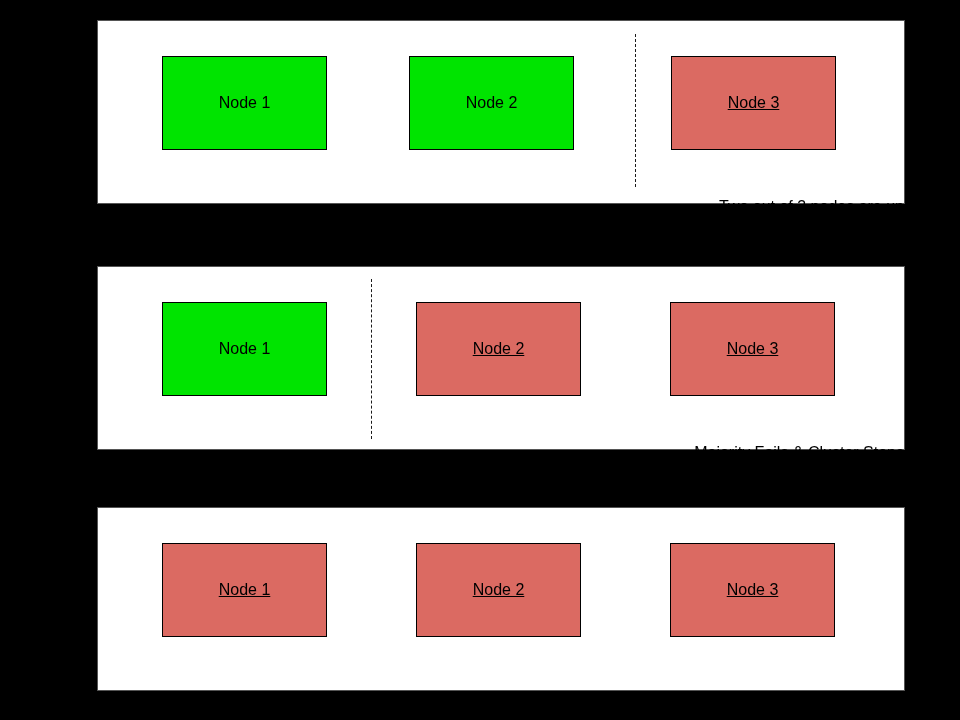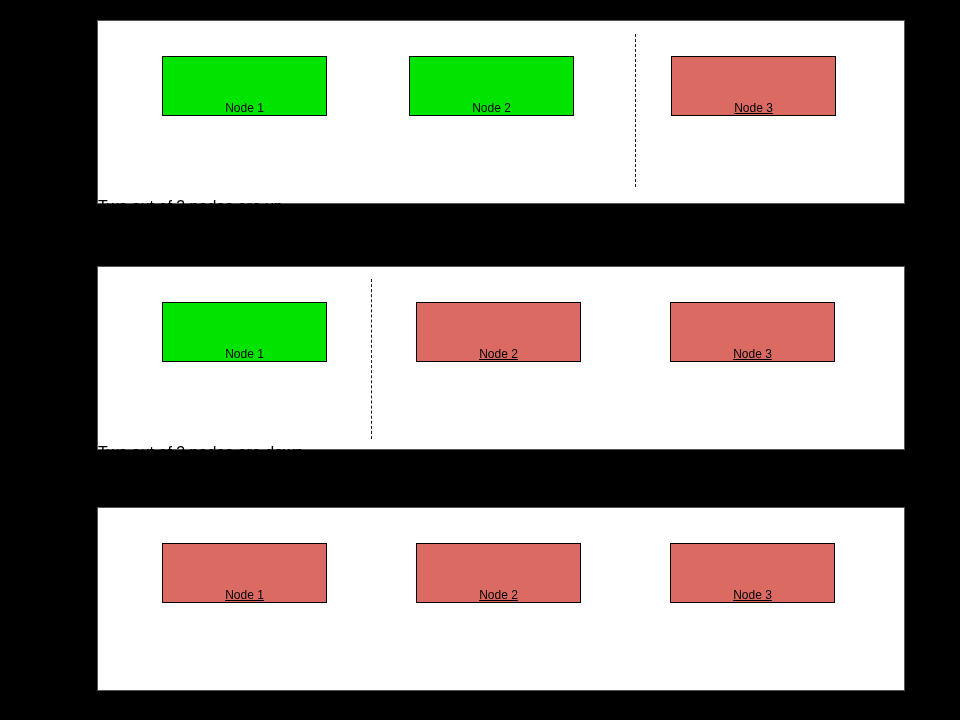--- a/index.html
+++ b/index.html
@@ -28,27 +28,27 @@
     box-sizing: border-box;
   }
   .panel-1 { top: 20px; }
   .panel-2 { top: 266px; }
   .panel-3 { top: 507px; }
 
   .node {
     position: absolute;
     top: 35px;
     width: 165px;
-    height: 60px;
+    height: 94px;
     border: 1px solid var(--node-border, #000000);
     box-sizing: border-box;
     display: flex;
-    align-items: flex-end;
+    align-items: center;
     justify-content: center;
-    font-size: 12px;
+    font-size: 16px;
     color: var(--text-color, #000000);
   }
   .node.up   { background: var(--node-up, #00e400); }
   .node.down { background: var(--node-down, #db6a62); text-decoration: underline; }
 
   .panel-1 .node-pos-1 { left: 64px; }
   .panel-1 .node-pos-2 { left: 311px; }
   .panel-1 .node-pos-3 { left: 573px; }
 
   .panel-2 .node-pos-1 { left: 64px; }
@@ -64,21 +64,21 @@
     width: 0;
     border-left: 1px dashed var(--divider-color, #1a1a1a);
   }
   .panel-1 .divider { left: 537px; top: 13px; height: 153px; }
   .panel-2 .divider { left: 273px; top: 12px; height: 160px; }
 
   .caption {
     position: absolute;
     left: 0;
     right: 0;
-    text-align: left;
+    text-align: right;
     font-size: 16px;
     line-height: 22px;
     color: var(--text-color, #000000);
     white-space: pre;
   }
   .panel-1 .caption { top: 131px; }
   .panel-2 .caption { top: 131px; }
   .panel-3 .caption { top: 136px; }
 </style>
 </head>
@@ -108,21 +108,20 @@
       <span>Node 1</span>
     </div>
     <div class="node node-pos-2 down">
       <span>Node 2</span>
     </div>
     <div class="node node-pos-3 down">
       <span>Node 3</span>
     </div>
     <div class="divider"></div>
     <div class="caption">
-      <div>Two out of 3 nodes are down</div>
       <div>Majority Fails &amp; Cluster Stops</div>
     </div>
   </section>
 
   <section class="panel panel-3">
     <div class="node node-pos-1 down">
       <span>Node 1</span>
     </div>
     <div class="node node-pos-2 down">
       <span>Node 2</span>

